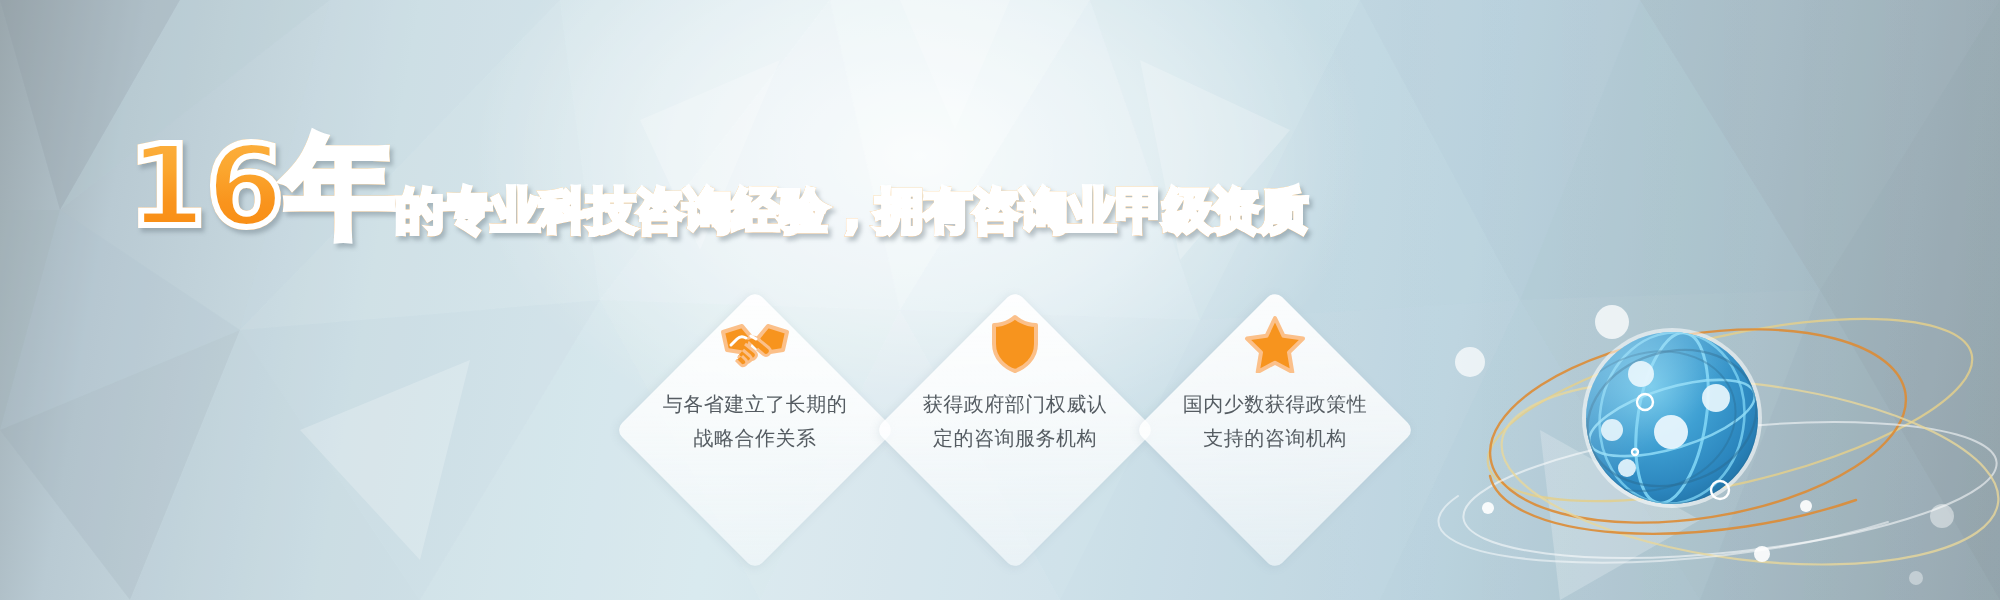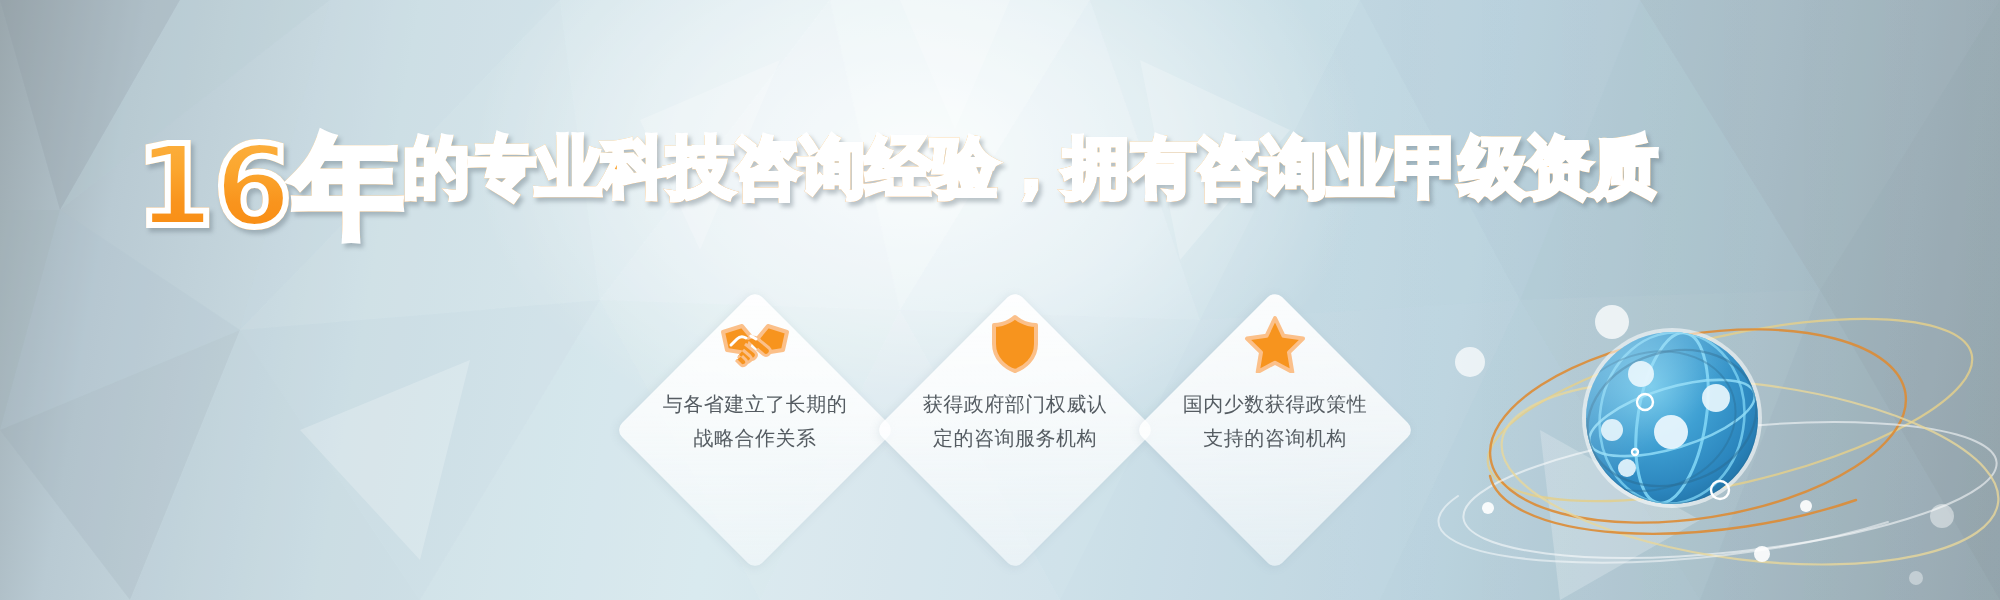--- a/index.html
+++ b/index.html
@@ -23,41 +23,41 @@
   #headline{
     position:absolute;
     left:0; top:118px;
     width:2000px;
     height:120px;
     white-space:nowrap;
     pointer-events:none;
   }
   .hl-text{
     position:absolute;
-    left:136px;
+    left:128px;
     bottom:0;
     display:flex;
-    align-items:flex-start;
+    align-items:flex-end;
   }
   .hl-big, .hl-rest{
     display:block;
     font-family:"DejaVu Sans","Liberation Sans",sans-serif;
     font-weight:bold;
     letter-spacing:0px;
     background:linear-gradient(180deg,#fcb040 0%,#fba72f 32%,#f9941d 66%,#f98c12 100%);
     -webkit-background-clip:text;
     background-clip:text;
     color:transparent;
     -webkit-text-fill-color:transparent;
     paint-order:stroke fill;
     -webkit-text-stroke:6px #ffffff;
     filter:drop-shadow(3px 4px 2px rgba(95,110,120,0.38));
   }
   .hl-big{ font-size:112px; line-height:0.92; }
-  .hl-rest{ font-size:66px; line-height:1.0; -webkit-text-stroke:5px #ffffff; padding-bottom:4px;}
+  .hl-rest{ font-size:48px; line-height:1.0; -webkit-text-stroke:5px #ffffff; padding-bottom:4px;}
 
   
   .card{
     position:absolute;
     width:198px;
     height:198px;
     transform:rotate(45deg);
     border-radius:10px;
     background:linear-gradient(135deg, rgba(255,255,255,0.93) 0%, rgba(255,255,255,0.80) 45%, rgba(246,250,252,0.62) 100%);
     box-shadow:0 2px 10px rgba(120,145,160,0.16);

